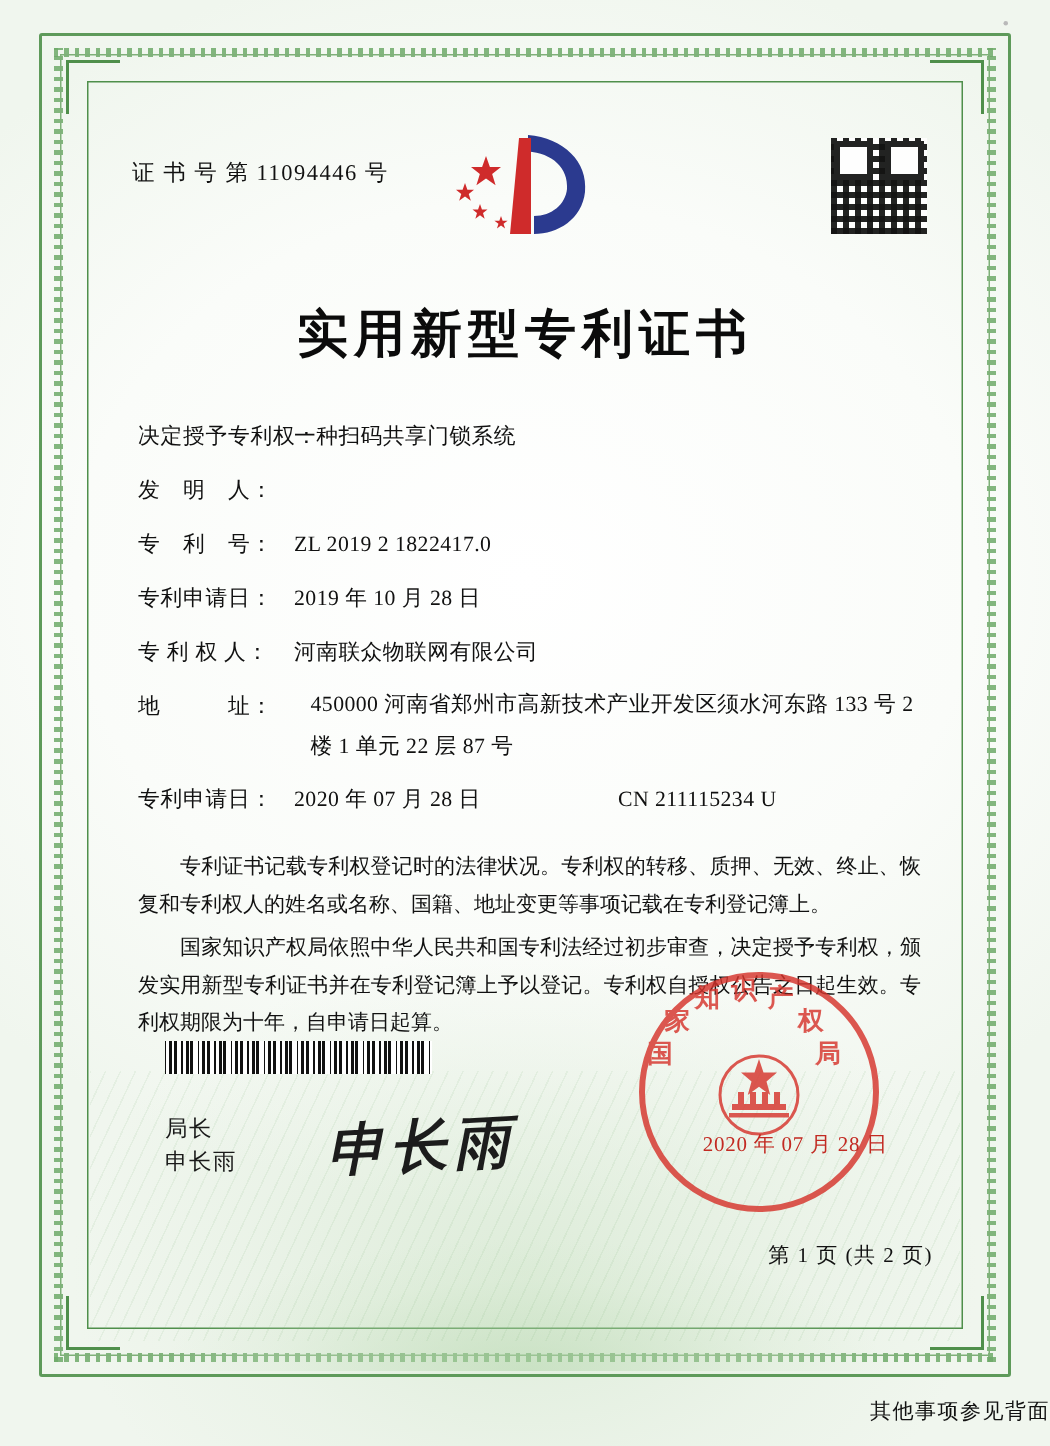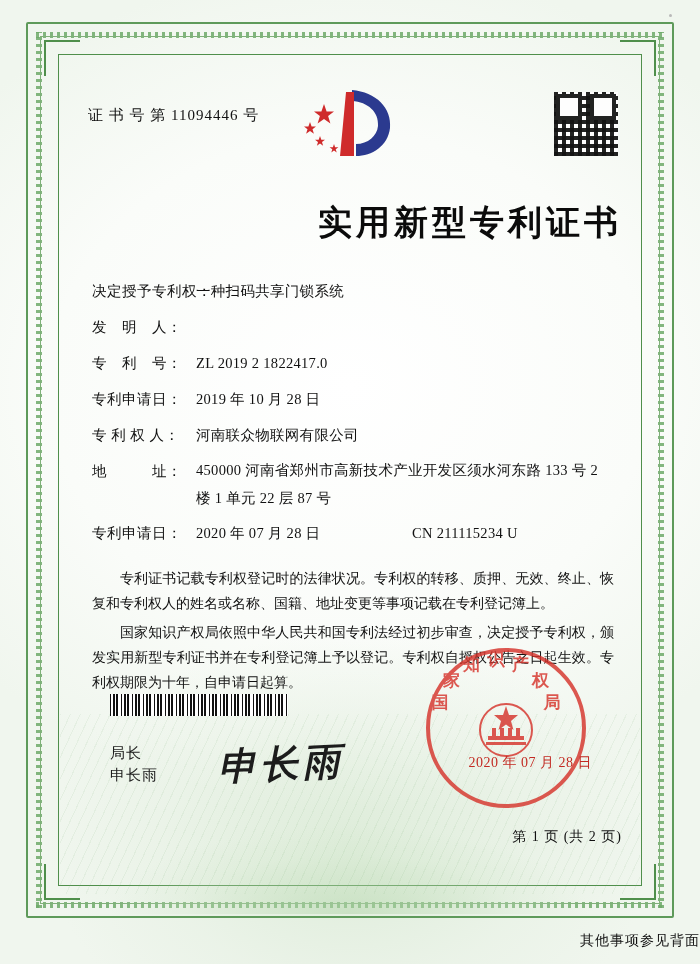--- a/index.html
+++ b/index.html
@@ -119,21 +119,21 @@
   .logo {
     position: absolute;
     left: 50%; top: 6px;
     transform: translateX(-50%);
     width: 140px; height: 86px;
   }
 
   .title {
     position: absolute;
     left: 0; right: 0; top: 124px;
-    text-align: right;
+    text-align: center;
     font-size: 34px;
     font-weight: bold;
     letter-spacing: 4px;
     color: #0b0b0b;
   }
 
   .fields {
     position: absolute;
     left: 14px; right: 6px; top: 200px;
     font-size: 14.5px;
@@ -148,21 +148,21 @@
   .label {
     width: 104px;
     flex: 0 0 104px;
     letter-spacing: 0.5px;
     white-space: nowrap;
   }
   .value {
     flex: 1;
     letter-spacing: 0.3px;
   }
-  .value.wrap { line-height: 28px; }
+  .value.wrap { line-height: 28px; margin-left: 11px; }
 
   .row-dual { display: flex; }
   .row-dual .half { display: flex; }
   .row-dual .half:first-child { width: 320px; flex: 0 0 320px; }
   .row-dual .half .label { width: 104px; flex: 0 0 104px; }
   .row-dual .half .label2 { width: 96px; flex: 0 0 96px; }
 
   .paragraphs {
     position: absolute;
     left: 14px; right: 8px; top: 490px;

